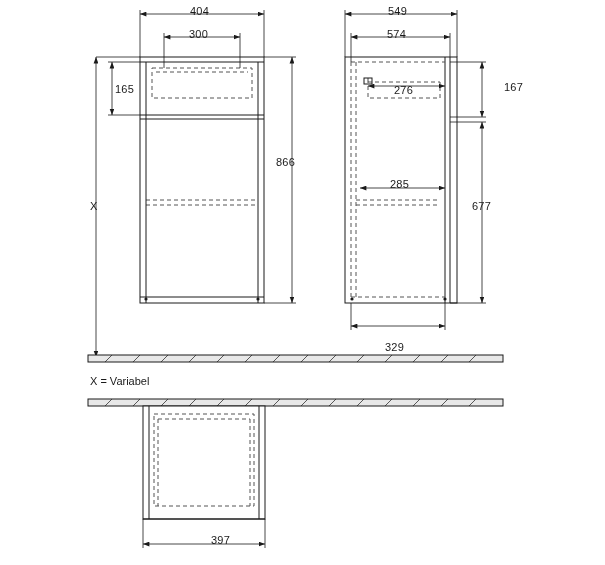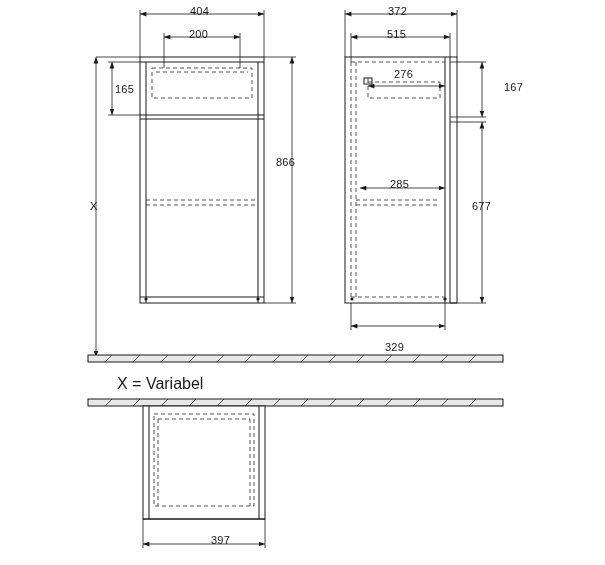--- a/index.html
+++ b/index.html
@@ -19,24 +19,23 @@
   }
   .dim-text {
     position: absolute;
     font-size: 11px;
     color: #1a1a1a;
     white-space: nowrap;
     letter-spacing: 0.2px;
   }
   .note-text {
     position: absolute;
-    font-size: 16px;
+    font-size: 11px;
     color: #1a1a1a;
     white-space: nowrap;
-    margin-left: 27px;
   }
   svg {
     position: absolute;
     left: 0;
     top: 0;
   }
 </style>
 </head>
 <body>
 
@@ -209,28 +208,28 @@
     </g>
 
     <g stroke="#1a1a1a" fill="none" stroke-width="0.8">
       <line x1="143" y1="519" x2="143" y2="548"></line>
       <line x1="265" y1="519" x2="265" y2="548"></line>
       <line x1="143" y1="544" x2="265" y2="544" marker-start="url(#arrStart)" marker-end="url(#arrEnd)"></line>
     </g>
   </svg>
 
   <span class="dim-text" style="left:190px; top:5px;">404</span>
-  <span class="dim-text" style="left:189px; top:28px;">200</span>
+  <span class="dim-text" style="left:189px; top:28px;">300</span>
   <span class="dim-text" style="left:115px; top:77px;margin-top:6px;">165</span>
   <span class="dim-text" style="left:276px; top:156px;">866</span>
   <span class="dim-text" style="left:90px; top:200px;">X</span>
 
-  <span class="dim-text" style="left:388px; top:5px;">372</span>
-  <span class="dim-text" style="left:387px; top:28px;">515</span>
-  <span class="dim-text" style="left:394px; top:68px;">276</span>
+  <span class="dim-text" style="left:388px; top:5px;">549</span>
+  <span class="dim-text" style="left:387px; top:28px;">574</span>
+  <span class="dim-text" style="left:394px; top:84px;">276</span>
   <span class="dim-text" style="left:472px; top:81px;margin-left:32px;">167</span>
   <span class="dim-text" style="left:390px; top:178px;">285</span>
   <span class="dim-text" style="left:472px; top:200px;">677</span>
   <span class="dim-text" style="left:385px; top:316px;margin-top:25px;">329</span>
 
   <span class="note-text" style="left:90px; top:375px;">X = Variabel</span>
 
   <span class="dim-text" style="left:190px; top:534px;margin-left:21px;">397</span>
 
 </div>

